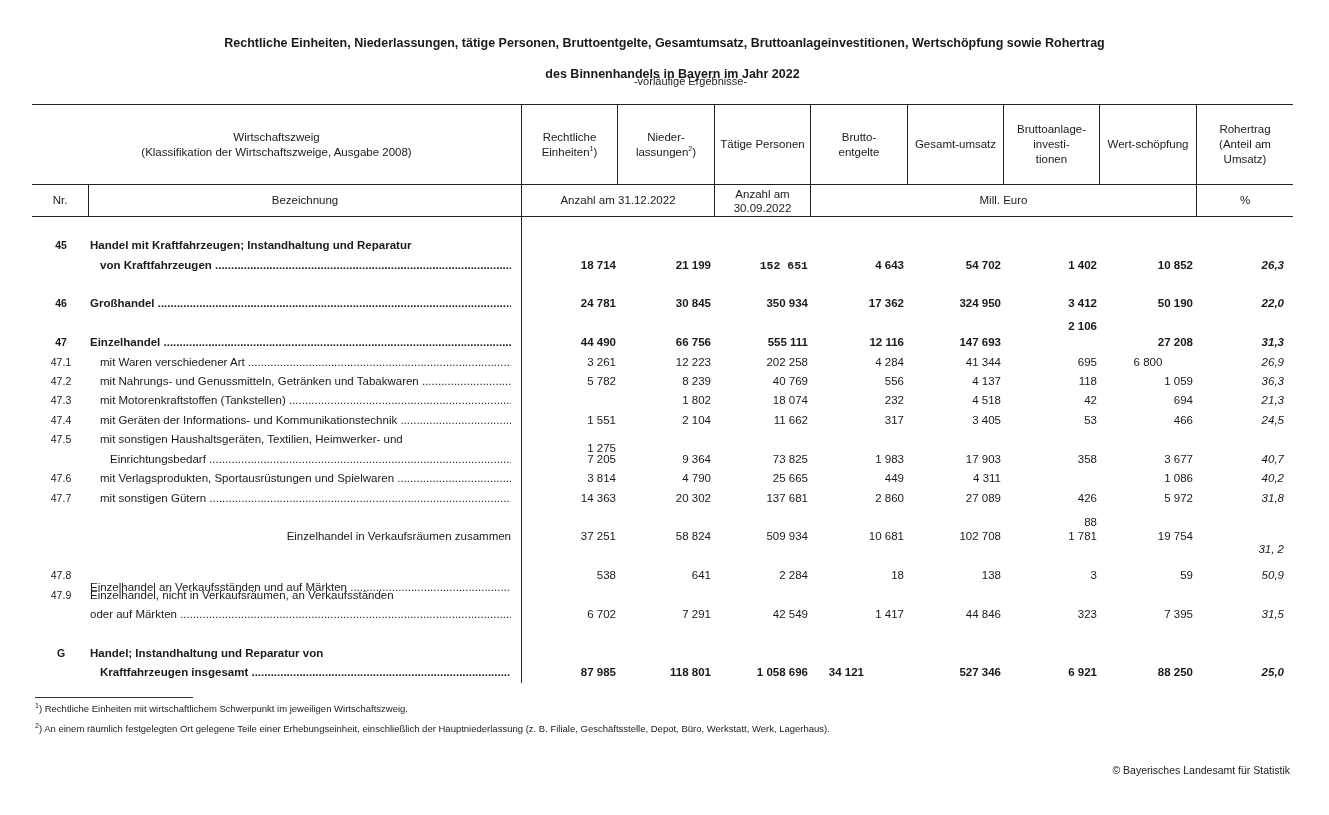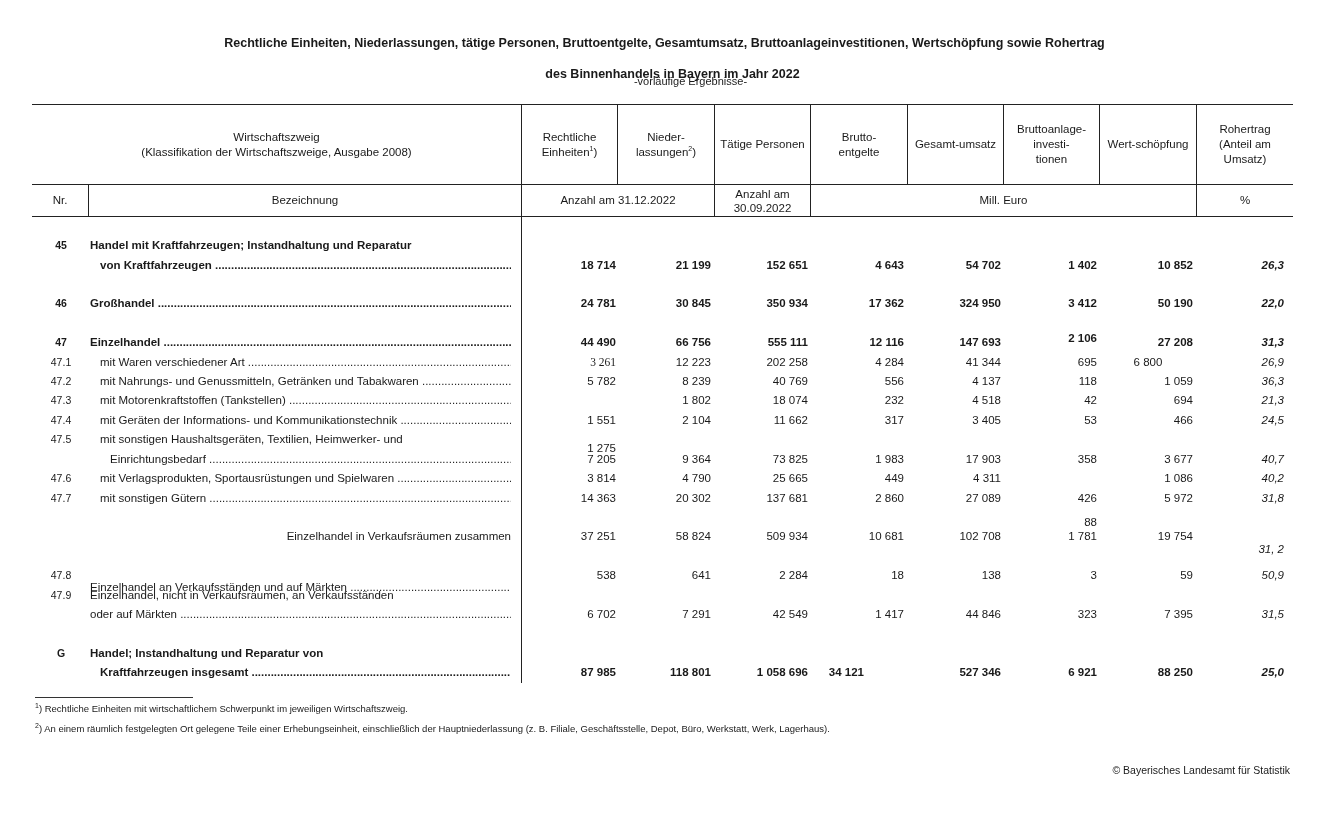--- a/index.html
+++ b/index.html
@@ -101,21 +101,21 @@
 </div>
 <div class="hcell" style="left:811px; width:385px; top:185px; height:31px;">Mill. Euro</div>
 <div class="hcell" style="left:1197px; width:96px; top:185px; height:31px;">%</div>
 
 <div id="body">
     <div class="nr bold" style="left: 36px; top: 239px; font-size: 10.5px;">45</div>
     <div class="desc bold" style="left: 90px; width: 421px; top: 239px;">Handel mit Kraftfahrzeugen; Instandhaltung und Reparatur</div>
     <div class="desc bold dots" style="left: 100px; width: 411px; top: 259px;">von Kraftfahrzeugen</div>
     <div class="num bold" style="left: 526px; top: 259px;">18 714</div>
     <div class="num bold" style="left: 621px; top: 259px;">21 199</div>
-    <div class="num bold" style="left: 718px; top: 259px;">152 651</div>
+    <div class="num bold" style="left: 718px; top: 259px; font-family: Liberation Mono, monospace;">152 651</div>
     <div class="num bold" style="left: 814px; top: 259px;">4 643</div>
     <div class="num bold" style="left: 911px; top: 259px;">54 702</div>
     <div class="num bold" style="left: 1007px; top: 259px;">1 402</div>
     <div class="num bold" style="left: 1103px; top: 259px;">10 852</div>
     <div class="num bold pct" style="left: 1194px; top: 259px;">26,3</div>
     <div class="nr bold" style="left: 36px; top: 297px; font-size: 10.5px;">46</div>
     <div class="desc bold dots" style="left: 90px; width: 421px; top: 297px;">Großhandel</div>
     <div class="num bold" style="left: 526px; top: 297px;">24 781</div>
     <div class="num bold" style="left: 621px; top: 297px;">30 845</div>
     <div class="num bold" style="left: 718px; top: 297px;">350 934</div>
@@ -124,26 +124,26 @@
     <div class="num bold" style="left: 1007px; top: 297px;">3 412</div>
     <div class="num bold" style="left: 1103px; top: 297px;">50 190</div>
     <div class="num bold pct" style="left: 1194px; top: 297px;">22,0</div>
     <div class="nr bold" style="left: 36px; top: 336px; font-size: 10.5px;">47</div>
     <div class="desc bold dots" style="left: 90px; width: 421px; top: 336px;">Einzelhandel</div>
     <div class="num bold" style="left: 526px; top: 336px;">44 490</div>
     <div class="num bold" style="left: 621px; top: 336px;">66 756</div>
     <div class="num bold" style="left: 718px; top: 336px;">555 111</div>
     <div class="num bold" style="left: 814px; top: 336px;">12 116</div>
     <div class="num bold" style="left: 911px; top: 336px;">147 693</div>
-    <div class="num bold" style="left: 1007px; top: 332px;">2 106</div>
+    <div class="num bold" style="left: 1007px; top: 320px;">2 106</div>
     <div class="num bold" style="left: 1103px; top: 336px;">27 208</div>
     <div class="num bold pct" style="left: 1194px; top: 336px;">31,3</div>
     <div class="nr" style="left: 36px; top: 356px; font-size: 10.5px;">47.1</div>
     <div class="desc dots" style="left: 100px; width: 411px; top: 356px;">mit Waren verschiedener Art</div>
-    <div class="num" style="left: 526px; top: 356px; font-family: Liberation Serif, serif;">3 261</div>
+    <div class="num" style="left: 526px; top: 356px;">3 261</div>
     <div class="num" style="left: 621px; top: 356px;">12 223</div>
     <div class="num" style="left: 718px; top: 356px;">202 258</div>
     <div class="num" style="left: 814px; top: 356px;">4 284</div>
     <div class="num" style="left: 911px; top: 356px;">41 344</div>
     <div class="num" style="left: 1007px; top: 356px;">695</div>
     <div class="num" style="left: 1103px; top: 356px; text-align: center;">6 800</div>
     <div class="num pct" style="left: 1194px; top: 356px;">26,9</div>
     <div class="nr" style="left: 36px; top: 375px; font-size: 10.5px;">47.2</div>
     <div class="desc dots" style="left: 100px; width: 411px; top: 375px;">mit Nahrungs- und Genussmitteln, Getränken und Tabakwaren</div>
     <div class="num" style="left: 526px; top: 375px;">5 782</div>

